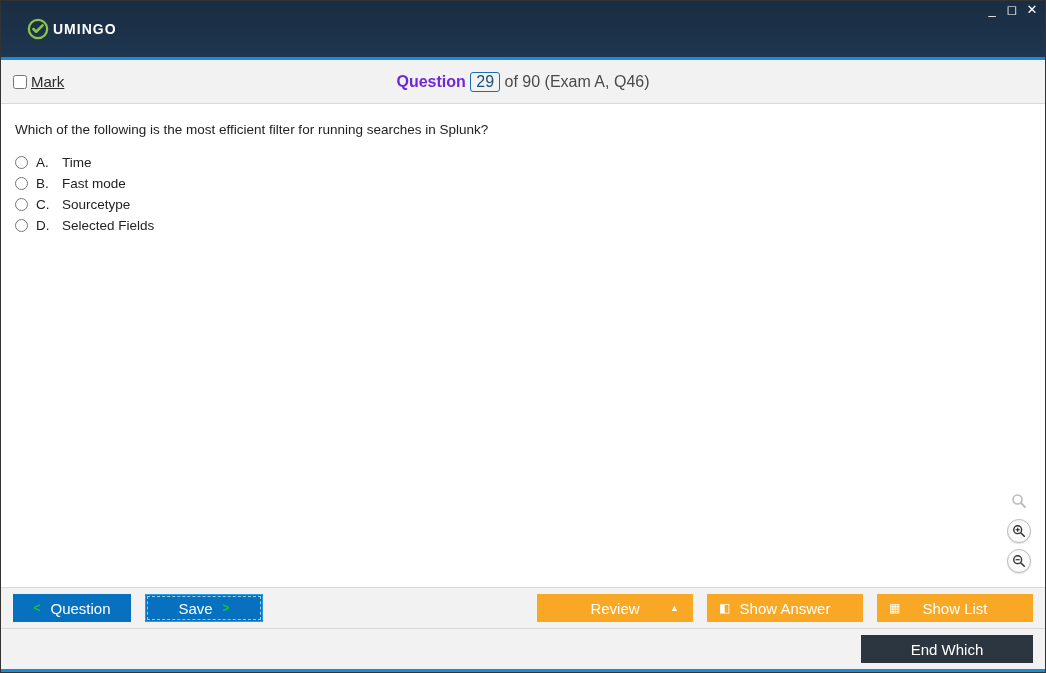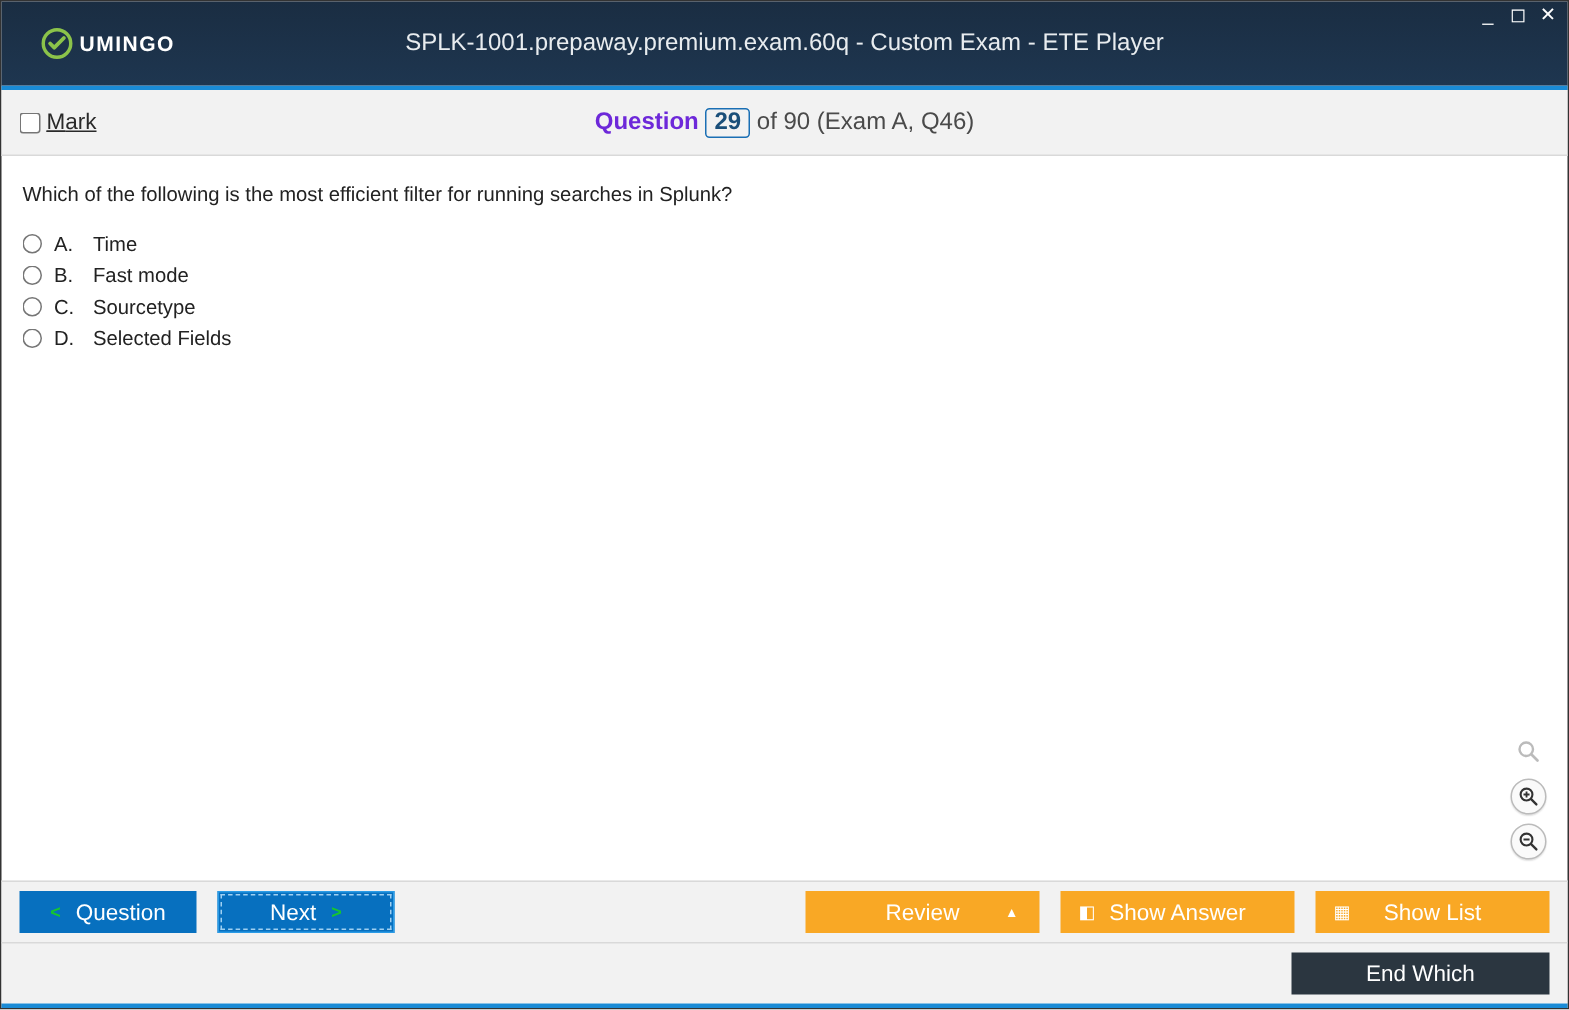--- a/index.html
+++ b/index.html
@@ -12,21 +12,21 @@
 .title-text { position:absolute; left:0; right:0; text-align:center; font-size:16px; color:#e8ecef; pointer-events:none; }
 .window-controls { position:absolute; right:6px; top:2px; display:flex; gap:6px; }
 .win-ctrl { width:14px; height:14px; cursor:pointer; color:#fff; font-size:13px; line-height:13px; text-align:center; }
 .blue-band { height:3px; background:#1a8bd6; }
 .infobar { height:44px; background:#f2f2f2; border-bottom:1px solid #d9d9d9; display:flex; align-items:center; padding:0 12px; position:relative; }
 .mark-box { display:flex; align-items:center; gap:4px; font-size:15px; color:#2a2a2a; }
 .mark-box input { width:14px; height:14px; }
 .mark-label { text-decoration:underline; }
 .question-indicator { position:absolute; left:0; right:0; text-align:center; font-size:16px; color:#4a4a4a; pointer-events:none; }
 .question-indicator strong { color:#6d28d9; font-weight:bold; }
-.qnum { display:inline-block; border:1.5px solid #1a6fb4; border-radius:3px; padding:0 5px; color:#1a4f7a; font-weight:bold; }
+.qnum { display:inline-block; border:1.5px solid #1a6fb4; border-radius:3px; padding:0 5px; color:#1a4f7a; font-weight:normal; }
 .content { flex:1; padding:18px 14px; font-size:13.5px; color:#222; position:relative; overflow:auto; }
 .question-text { margin-bottom:18px; }
 .options { display:flex; flex-direction:column; gap:6px; }
 .option-row { display:flex; align-items:center; gap:8px; }
 .option-row input { width:13px; height:13px; }
 .opt-letter { min-width:18px; }
 .zoom-tools { position:absolute; right:14px; bottom:14px; display:flex; flex-direction:column; gap:6px; align-items:center; }
 .zoom-btn { width:24px; height:24px; border:1px solid #bbb; border-radius:12px; background:#fafafa; display:flex; align-items:center; justify-content:center; cursor:pointer; box-shadow:0 1px 1px rgba(0,0,0,.12); }
 .zoom-btn.plain { border:none; background:transparent; box-shadow:none; cursor:default; }
 .toolbar { background:#f2f2f2; border-top:1px solid #d9d9d9; padding:6px 12px; display:flex; align-items:center; gap:14px; }
@@ -48,21 +48,20 @@
 <div class="window">
 
   <div class="titlebar">
     <div class="logo">
       <svg class="logo-mark" viewBox="0 0 24 24">
         <circle cx="12" cy="12" r="10" fill="none" stroke="#8bc34a" stroke-width="2.5"></circle>
         <path d="M7 12 l3 3 l7 -7" fill="none" stroke="#8bc34a" stroke-width="2.8" stroke-linecap="round" stroke-linejoin="round"></path>
       </svg>
       <span class="logo-text">UMINGO</span>
     </div>
-    <div class="title-text">SPLK-1001.prepaway.premium.exam.60q - Custom Exam - ETE Player</div>
     <div class="window-controls">
       <span class="win-ctrl">_</span>
       <span class="win-ctrl">◻</span>
       <span class="win-ctrl">✕</span>
     </div>
   </div>
   <div class="blue-band"></div>
 
   <div class="infobar">
     <label class="mark-box">
@@ -125,21 +124,21 @@
       </div>
     </div>
   </div>
 
   <div class="toolbar">
     <button class="btn btn-blue">
       <span class="chev">&lt;</span>
       <span>Question</span>
     </button>
     <button class="btn btn-blue focus">
-      <span>Next</span>
+      <span>Save</span>
       <span class="chev">&gt;</span>
     </button>
     <div class="spacer"></div>
     <button class="btn btn-orange">
       <span>Review</span>
       <span class="tri">▲</span>
     </button>
     <button class="btn btn-orange">
       <span class="icon-slot">◧</span>
       <span>Show Answer</span>

